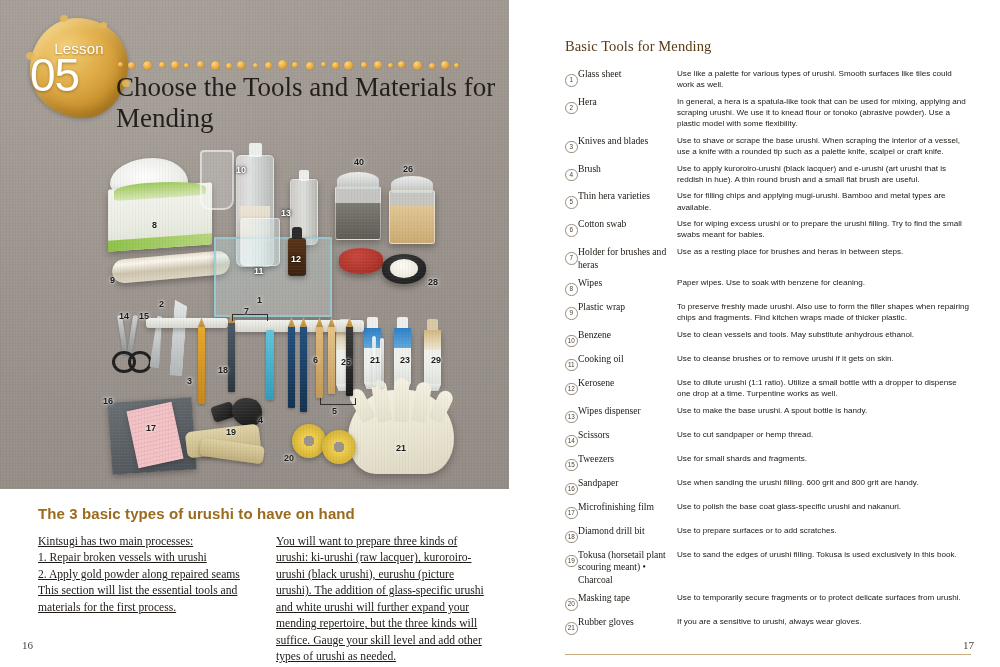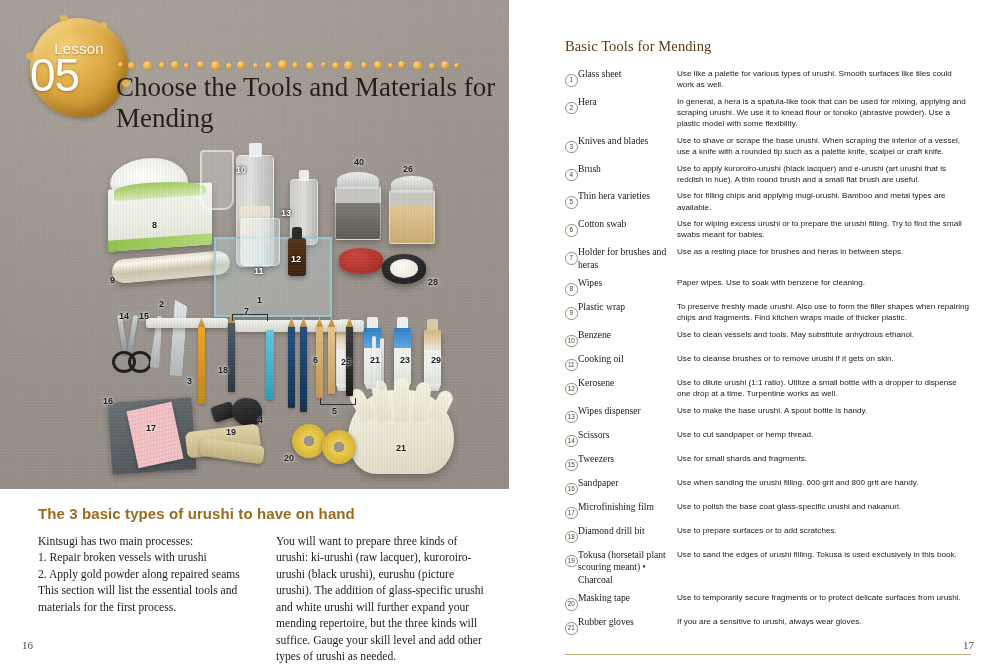--- a/index.html
+++ b/index.html
@@ -277,21 +277,21 @@
     border-top:1px solid #2a2a2a;height:6px;}
   .bracket-b{position:absolute;border-left:1px solid #2a2a2a;border-right:1px solid #2a2a2a;
     border-bottom:1px solid #2a2a2a;height:6px;}
 
   
   .lp-body{position:absolute;left:38px;top:505px;width:450px;}
   .lp-h{font-family:"Liberation Sans", sans-serif;font-weight:bold;font-size:15px;
     color:#9a6b1e;margin:0 0 12px 0;letter-spacing:.1px;}
   .cols{display:flex;gap:26px;}
   .col{width:212px;font-family:"Liberation Serif", serif;font-size:11.6px;
-    line-height:1.42;color:#1f1a16;}
+    line-height:1.42;color:#1f1a16;text-decoration:underline;}
   .col p{margin:0;}
   .pg{position:absolute;bottom:16px;font-family:"Liberation Serif", serif;
     font-size:11px;color:#4a443e;}
   .pg-l{left:22px;}
 
   
   .right-page{position:relative;width:484px;height:667px;background:#fff;}
   .rp-inner{position:absolute;left:49px;top:38px;width:406px;}
   .sec-h{font-family:"Liberation Serif", serif;font-size:14.5px;color:#5a3a17;
     margin:0 0 13px 0;font-weight:400;letter-spacing:.1px;}

